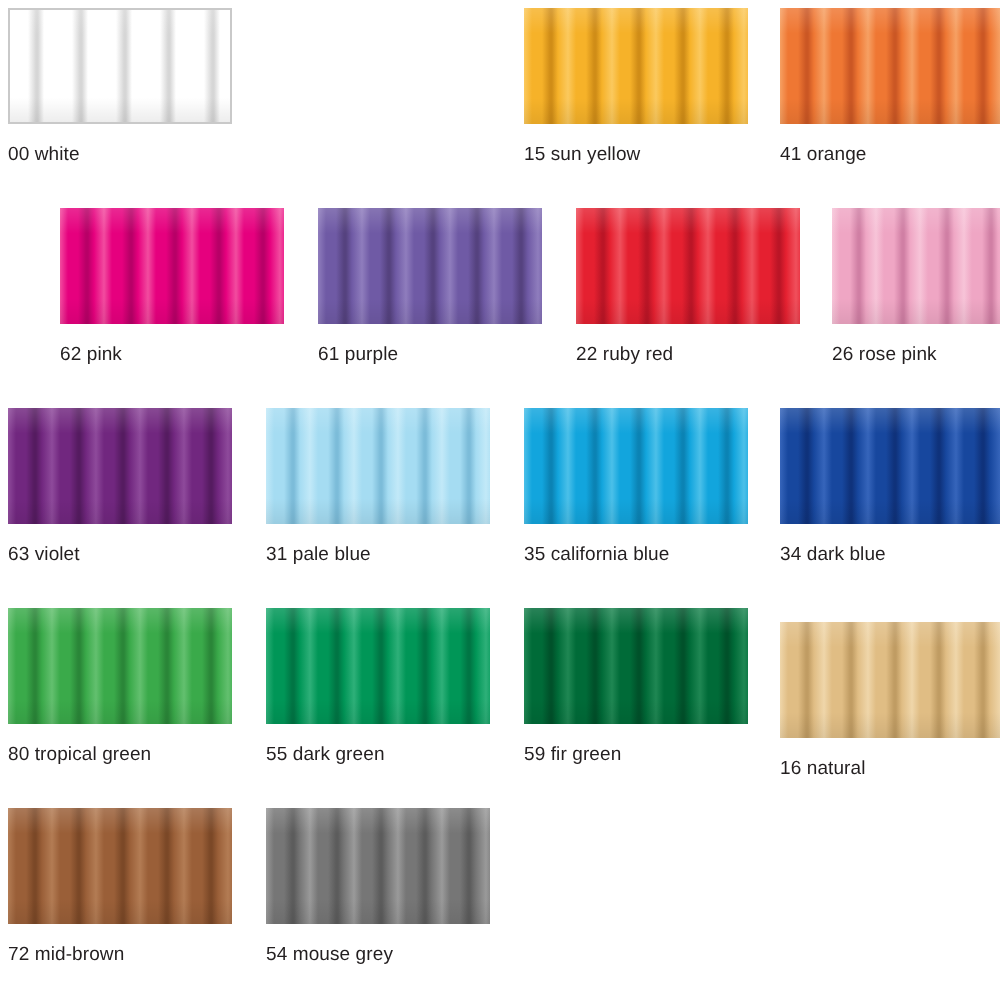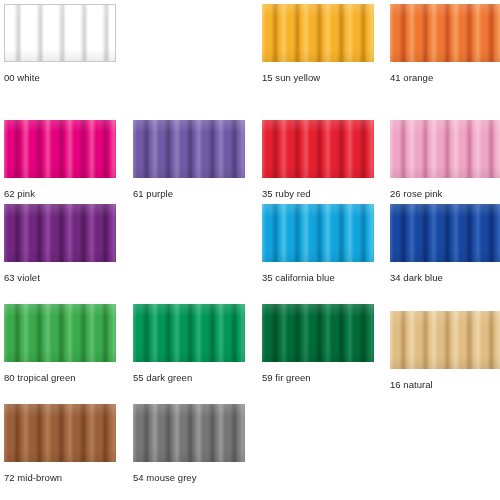--- a/index.html
+++ b/index.html
@@ -61,21 +61,21 @@
   }
 
   
   .col-0 { left: 4px; }
   .col-1 { left: 133px; }
   .col-2 { left: 262px; }
   .col-3 { left: 390px; }
 
   
   .row-0 { top: 4px; }
-  .row-1 { top: 120px; }
+  .row-1 { top: 104px; margin-left: 26px; }
   .row-2 { top: 204px; }
   .row-3 { top: 304px; }
   .row-4 { top: 404px; }
 
   .nudge-down { margin-top: 7px; }
 </style>
 </head>
 <body>
 
 <div id="sheet">
@@ -112,36 +112,43 @@
         <div class="flutes" style="background: repeating-linear-gradient(to right, rgb(143, 125, 189) 0px, rgb(111, 90, 165) 4px, rgb(111, 90, 165) 9px, rgb(85, 66, 127) 13px, rgb(85, 66, 127) 14px, rgb(111, 90, 165) 17px, rgb(143, 125, 189) 22px);"></div>
         <div class="sheen" style="background: linear-gradient(rgba(255, 255, 255, 0.16) 0%, rgba(255, 255, 255, 0) 22%, rgba(0, 0, 0, 0) 78%, rgba(0, 0, 0, 0.07) 100%);"></div>
       </div>
       <div class="swatch-label">61 purple</div>
     </div>
     <div class="swatch-cell col-2 row-1">
       <div class="swatch" style="background: rgb(229, 32, 48);">
         <div class="flutes" style="background: repeating-linear-gradient(to right, rgb(240, 80, 92) 0px, rgb(229, 32, 48) 4px, rgb(229, 32, 48) 9px, rgb(187, 21, 38) 13px, rgb(187, 21, 38) 14px, rgb(229, 32, 48) 17px, rgb(240, 80, 92) 22px);"></div>
         <div class="sheen" style="background: linear-gradient(rgba(255, 255, 255, 0.16) 0%, rgba(255, 255, 255, 0) 22%, rgba(0, 0, 0, 0) 78%, rgba(0, 0, 0, 0.07) 100%);"></div>
       </div>
-      <div class="swatch-label">35 ruby red</div>
+      <div class="swatch-label">22 ruby red</div>
     </div>
     <div class="swatch-cell col-3 row-1">
       <div class="swatch" style="background: rgb(239, 166, 196);">
         <div class="flutes" style="background: repeating-linear-gradient(to right, rgb(247, 196, 216) 0px, rgb(239, 166, 196) 4px, rgb(239, 166, 196) 9px, rgb(208, 127, 164) 13px, rgb(208, 127, 164) 14px, rgb(239, 166, 196) 17px, rgb(247, 196, 216) 22px);"></div>
         <div class="sheen" style="background: linear-gradient(rgba(255, 255, 255, 0.16) 0%, rgba(255, 255, 255, 0) 22%, rgba(0, 0, 0, 0) 78%, rgba(0, 0, 0, 0.07) 100%);"></div>
       </div>
       <div class="swatch-label">26 rose pink</div>
     </div>
     <div class="swatch-cell col-0 row-2">
       <div class="swatch" style="background: rgb(113, 39, 127);">
         <div class="flutes" style="background: repeating-linear-gradient(to right, rgb(142, 74, 155) 0px, rgb(113, 39, 127) 4px, rgb(113, 39, 127) 9px, rgb(85, 27, 96) 13px, rgb(85, 27, 96) 14px, rgb(113, 39, 127) 17px, rgb(142, 74, 155) 22px);"></div>
         <div class="sheen" style="background: linear-gradient(rgba(255, 255, 255, 0.16) 0%, rgba(255, 255, 255, 0) 22%, rgba(0, 0, 0, 0) 78%, rgba(0, 0, 0, 0.07) 100%);"></div>
       </div>
       <div class="swatch-label">63 violet</div>
     </div>
+    <div class="swatch-cell col-1 row-2">
+      <div class="swatch" style="background: rgb(165, 220, 242);">
+        <div class="flutes" style="background: repeating-linear-gradient(to right, rgb(194, 233, 248) 0px, rgb(165, 220, 242) 4px, rgb(165, 220, 242) 9px, rgb(124, 188, 217) 13px, rgb(124, 188, 217) 14px, rgb(165, 220, 242) 17px, rgb(194, 233, 248) 22px);"></div>
+        <div class="sheen" style="background: linear-gradient(rgba(255, 255, 255, 0.16) 0%, rgba(255, 255, 255, 0) 22%, rgba(0, 0, 0, 0) 78%, rgba(0, 0, 0, 0.07) 100%);"></div>
+      </div>
+      <div class="swatch-label">31 pale blue</div>
+    </div>
     <div class="swatch-cell col-2 row-2">
       <div class="swatch" style="background: rgb(18, 165, 221);">
         <div class="flutes" style="background: repeating-linear-gradient(to right, rgb(75, 192, 233) 0px, rgb(18, 165, 221) 4px, rgb(18, 165, 221) 9px, rgb(11, 131, 180) 13px, rgb(11, 131, 180) 14px, rgb(18, 165, 221) 17px, rgb(75, 192, 233) 22px);"></div>
         <div class="sheen" style="background: linear-gradient(rgba(255, 255, 255, 0.16) 0%, rgba(255, 255, 255, 0) 22%, rgba(0, 0, 0, 0) 78%, rgba(0, 0, 0, 0.07) 100%);"></div>
       </div>
       <div class="swatch-label">35 california blue</div>
     </div>
     <div class="swatch-cell col-3 row-2">
       <div class="swatch" style="background: rgb(23, 71, 158);">
         <div class="flutes" style="background: repeating-linear-gradient(to right, rgb(54, 101, 187) 0px, rgb(23, 71, 158) 4px, rgb(23, 71, 158) 9px, rgb(15, 50, 123) 13px, rgb(15, 50, 123) 14px, rgb(23, 71, 158) 17px, rgb(54, 101, 187) 22px);"></div>

